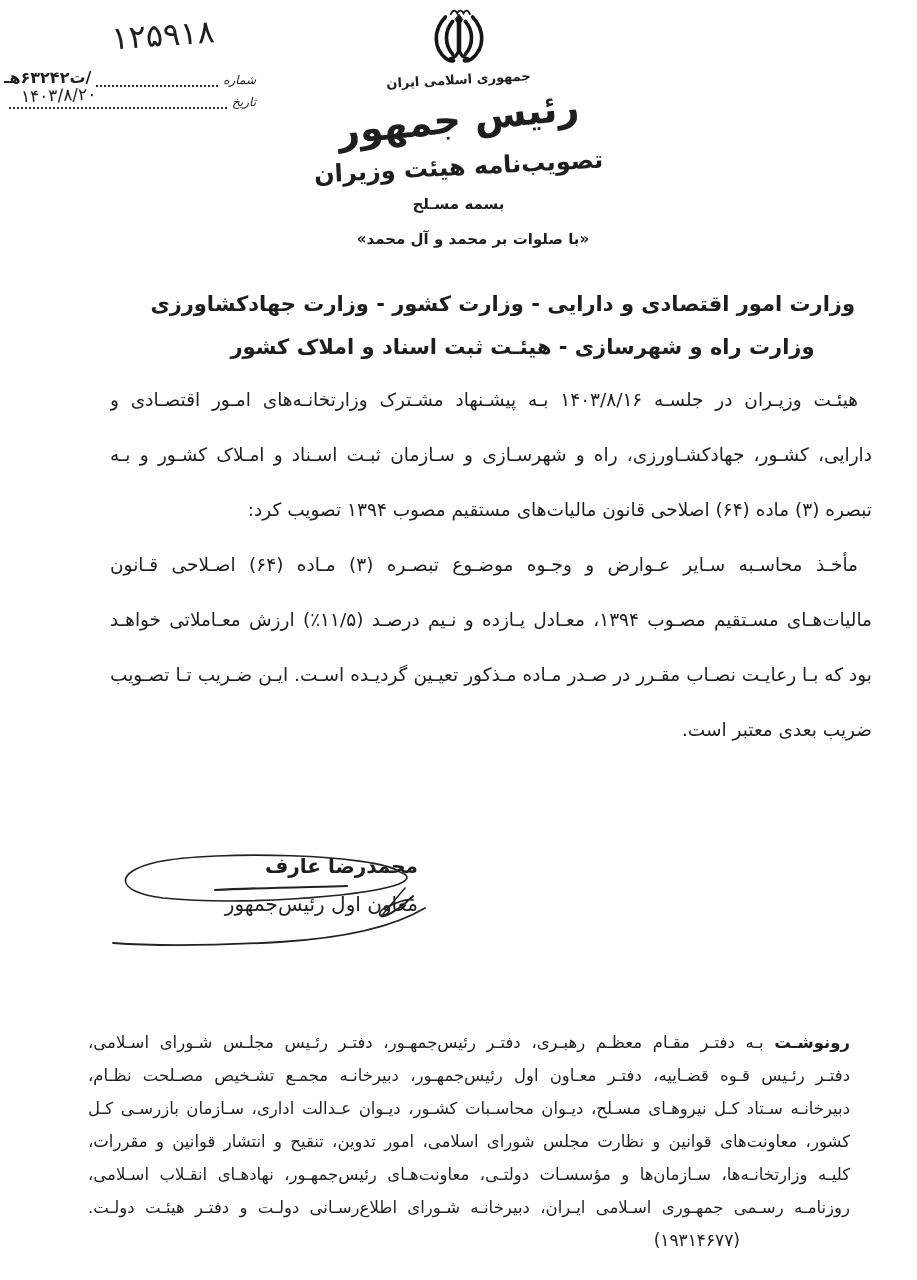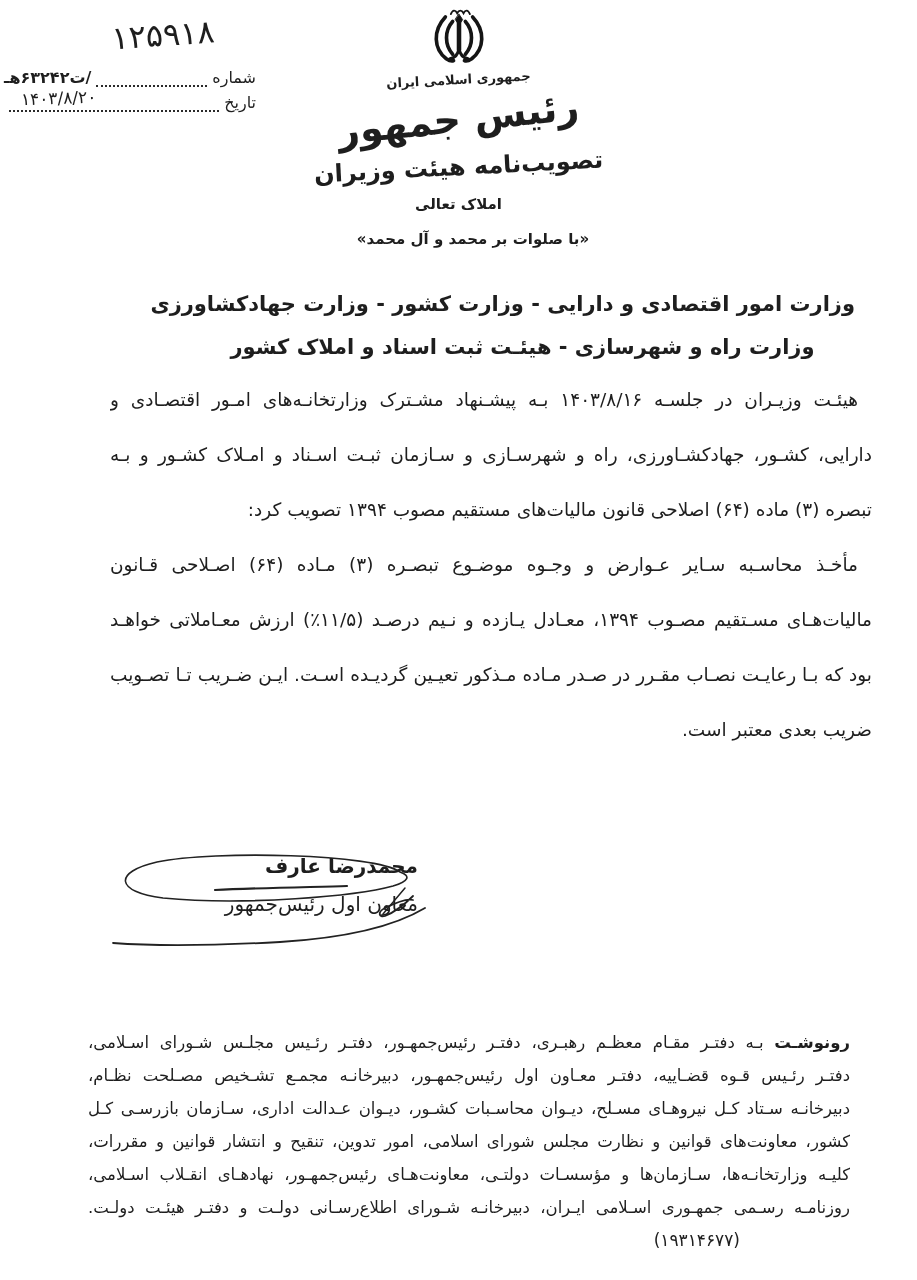--- a/index.html
+++ b/index.html
@@ -20,21 +20,21 @@
     position: absolute; left: 4px; top: 12px; width: 258px;
     direction: rtl;
   }
   .hand-number {
     font-size: 32px; letter-spacing: 5px; font-weight: 400;
     text-align: center; padding-left: 60px;
     transform: rotate(-4deg);
     height: 50px; line-height: 50px;
   }
   .ref-row { display: flex; align-items: flex-end; margin-top: 6px; position: relative; }
-  .ref-label { font-size: 16px; flex: 0 0 auto; padding-right: 6px; }
+  .ref-label { font-size: 12px; font-style: italic; flex: 0 0 auto; padding-right: 6px; }
   .ref-dots { flex: 1 1 auto; border-bottom: 2px dotted #2a2a2a; height: 16px; margin: 0 5px; position: relative; }
   .ref-suffix { font-size: 16px; font-weight: 700; flex: 0 0 auto; }
   .ref-date-value {
     position: absolute; left: 12px; bottom: 2px;
     font-size: 17px; white-space: nowrap; letter-spacing: 1px;
     transform: rotate(-2deg);
   }
 
   
   .header-block { position: absolute; left: 0; top: 6px; width: 100%; text-align: center; }
@@ -111,21 +111,21 @@
           <path d="M38,17 C29,27 29,43 38,53" stroke-width="4"></path>
           <path d="M52,17 C61,27 61,43 52,53" stroke-width="4"></path>
           <path d="M30,12 C16,27 17,47 31,58 C34,60 37,61 39,60" stroke-width="4"></path>
           <path d="M60,12 C74,27 73,47 59,58 C56,60 53,61 51,60" stroke-width="4"></path>
         </g>
       </svg>
     </span>
     <div class="country">جمهوری اسلامی ایران</div>
     <div><span class="authority">رئیس جمهور</span></div>
     <div><span class="doc-type">تصویب‌نامه هیئت وزیران</span></div>
-    <div class="besmellah">املاک تعالی</div>
+    <div class="besmellah">بسمه مسـلح</div>
     <div class="salutation">«با صلوات بر محمد و آل محمد»</div>
   </div>
 
   <div class="addr-block">
     <div class="addr-line">وزارت امور اقتصادی و دارایی - وزارت کشور - وزارت جهادکشاورزی</div>
     <div class="addr-line">وزارت راه و شهرسازی - هیئـت ثبت اسناد و املاک کشور</div>
   </div>
 
   <div class="body-block">
     <div class="bline ind">هیئـت وزیـران در جلسـه ۱۴۰۳/۸/۱۶ بـه پیشـنهاد مشـترک وزارتخانـه‌های امـور اقتصـادی و</div>

